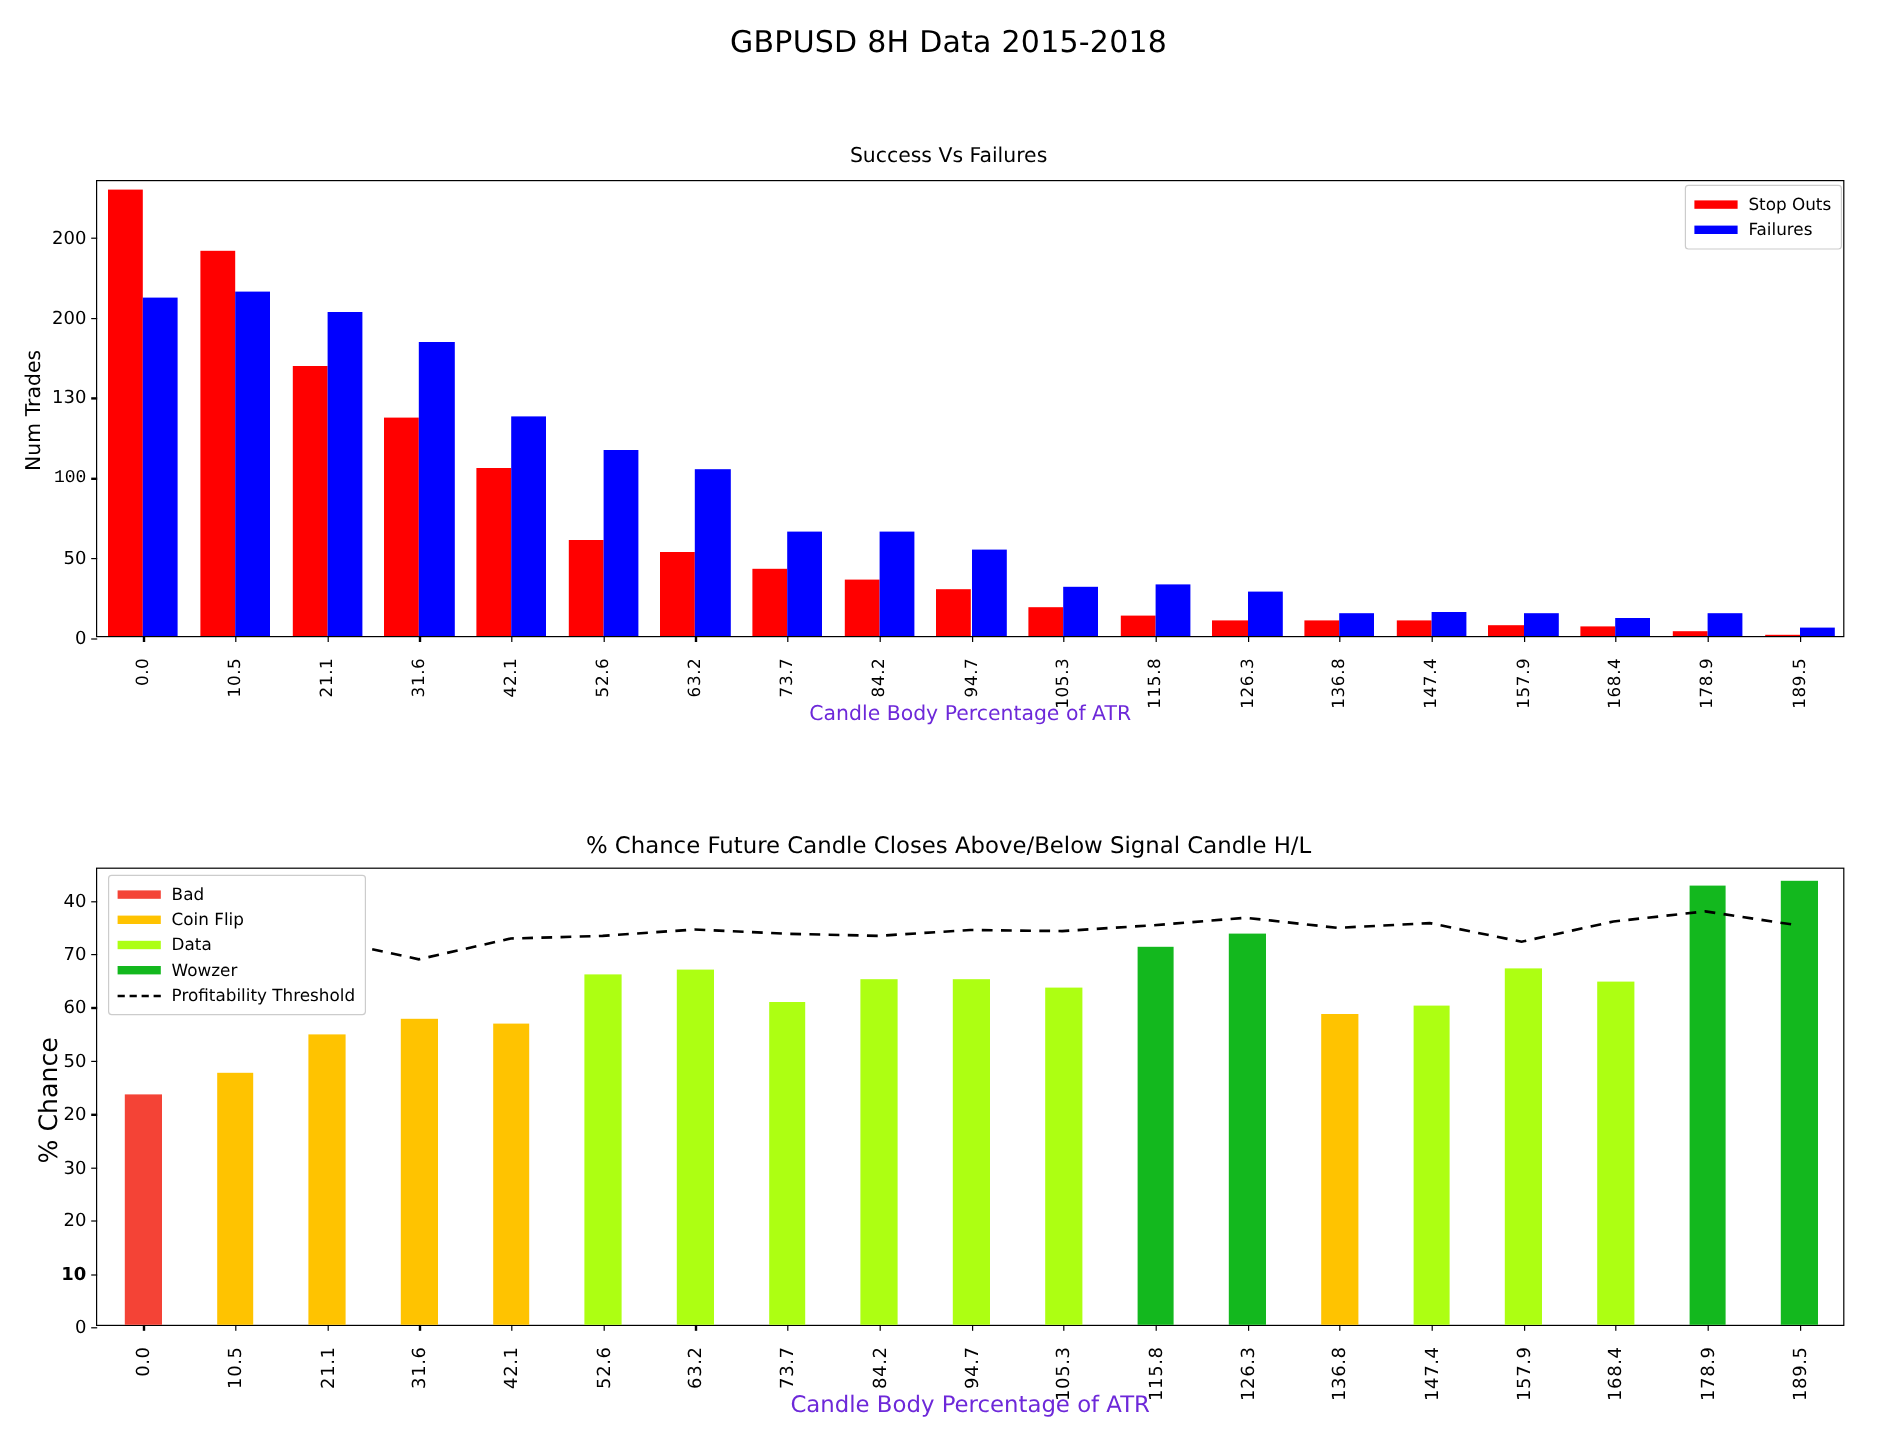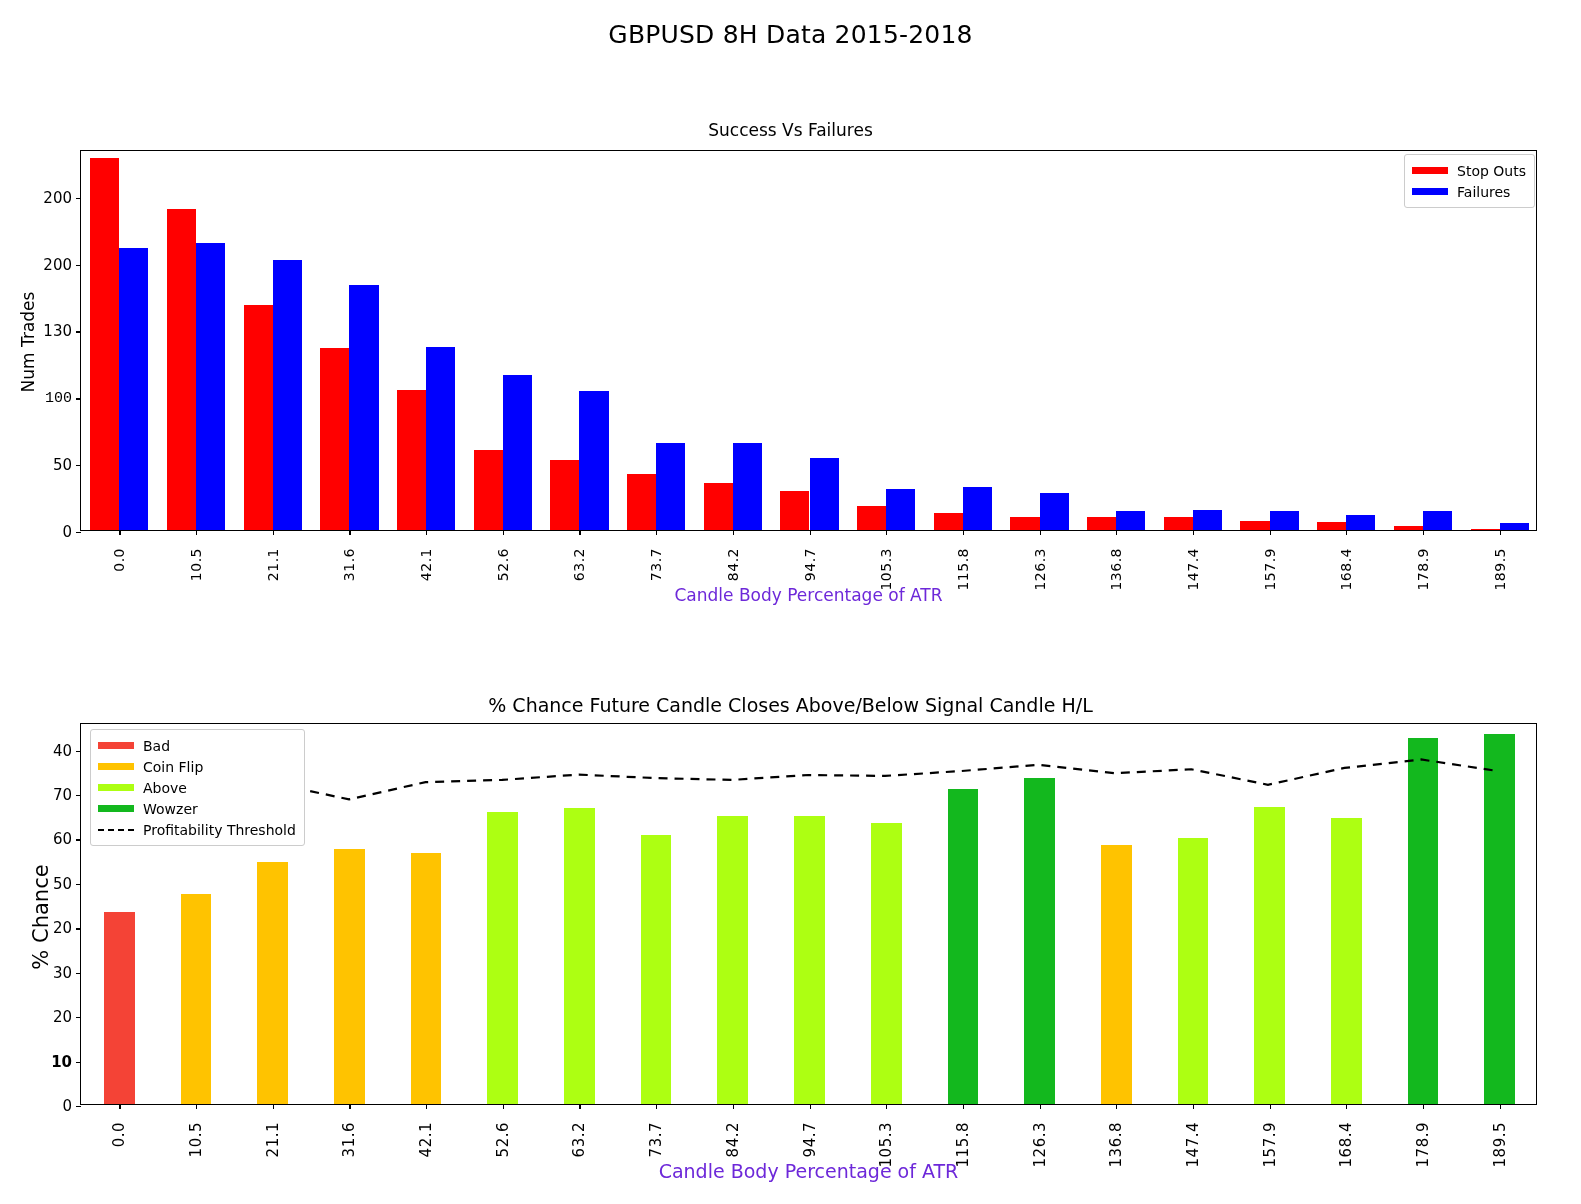--- a/index.html
+++ b/index.html
@@ -432,21 +432,21 @@
     <div class="legend-row">
       <span class="legend-swatch" style="background: rgb(244, 67, 54);"></span>
       <span class="legend-label">Bad</span>
     </div>
     <div class="legend-row">
       <span class="legend-swatch" style="background: rgb(255, 195, 0);"></span>
       <span class="legend-label">Coin Flip</span>
     </div>
     <div class="legend-row">
       <span class="legend-swatch" style="background: rgb(173, 255, 18);"></span>
-      <span class="legend-label">Above</span>
+      <span class="legend-label">Data</span>
     </div>
     <div class="legend-row">
       <span class="legend-swatch" style="background: rgb(19, 184, 30);"></span>
       <span class="legend-label">Wowzer</span>
     </div>
     <div class="legend-row">
       <span class="legend-swatch dashed" style="background: rgb(0, 0, 0);"></span>
       <span class="legend-label">Profitability Threshold</span>
     </div>
   </div>

